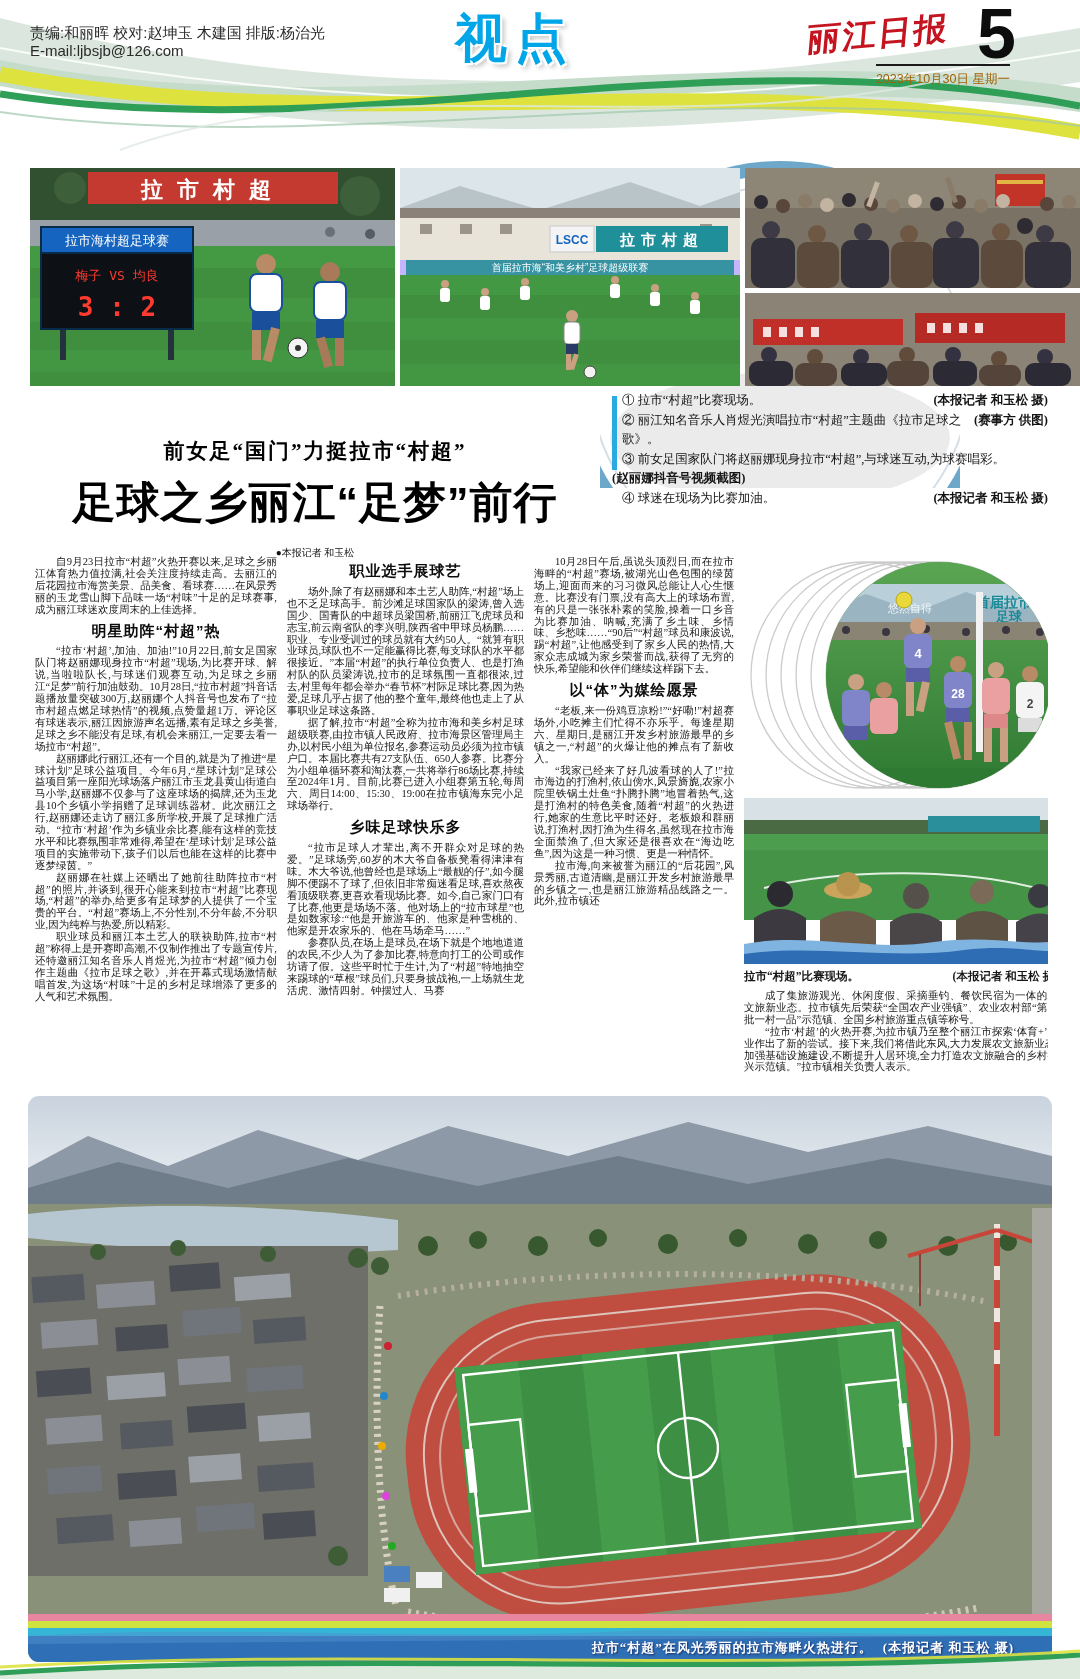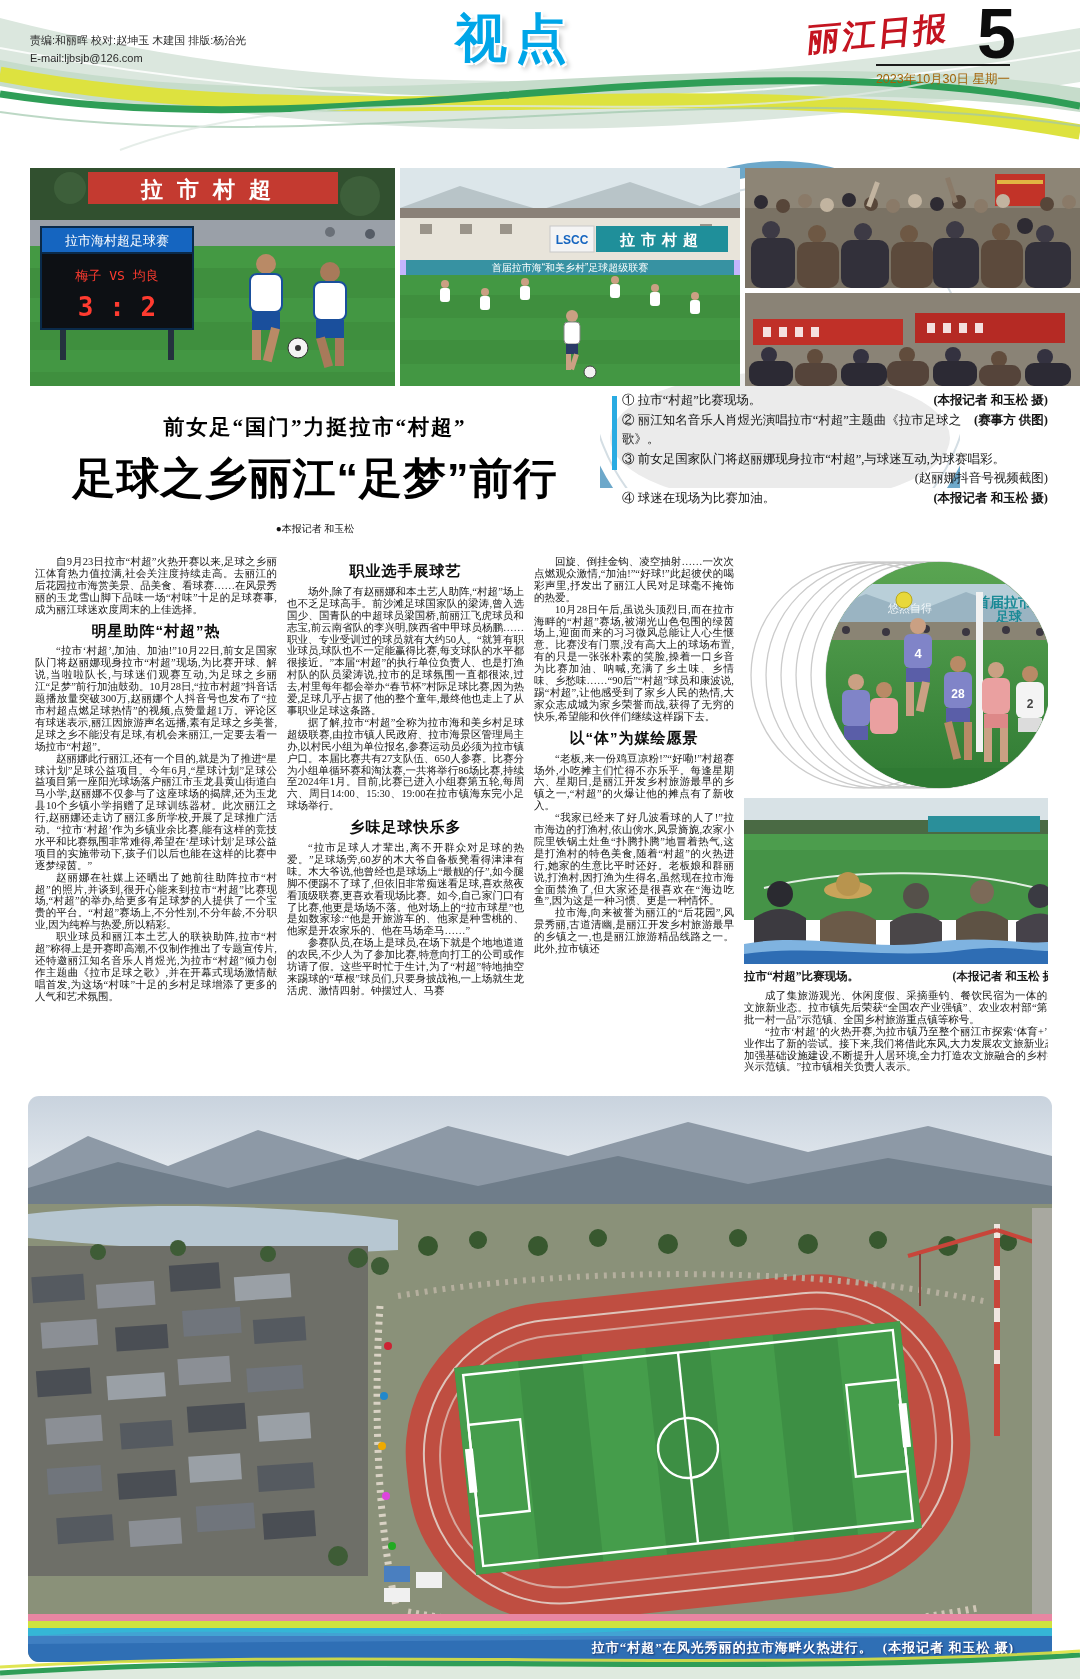--- a/index.html
+++ b/index.html
@@ -3,22 +3,22 @@
 <meta charset="utf-8">
 <style>
   html,body{margin:0;padding:0;background:#f2f2f2;}
   .page{position:relative;width:1080px;height:1679px;background:#ffffff;margin:0 auto;overflow:hidden;
         font-family:"Liberation Serif","DejaVu Serif",serif;color:#161616;}
   .abs{position:absolute;}
   svg{display:block;}
 
   
   .masthead-waves{position:absolute;left:0;top:0;width:1080px;height:165px;}
-  .staff-block{position:absolute;left:30px;top:31px;font-family:"Liberation Sans",sans-serif;
-               font-size:11px;line-height:18px;color:#2a2a2a;}
+  .staff-block{position:absolute;left:30px;top:24px;font-family:"Liberation Sans",sans-serif;
+               font-size:15px;line-height:18px;color:#2a2a2a;}
   .section-title{position:absolute;left:455px;top:4px;font-family:"Liberation Sans",sans-serif;
                  font-size:52px;font-weight:900;color:#00a6e8;letter-spacing:8px;
                  text-shadow:-2px -2px 0 #fff,2px -2px 0 #fff,-2px 2px 0 #fff,2px 2px 0 #fff,4px 4px 5px rgba(0,0,0,.25);}
   .paper-name{position:absolute;right:132px;top:12px;font-size:33px;font-weight:bold;color:#c41420;
               transform:skewX(-10deg) rotate(-5deg);letter-spacing:2px;}
   .page-number{position:absolute;right:64px;top:-6px;font-family:"Liberation Sans",sans-serif;
                font-size:70px;font-weight:900;color:#0d0d0d;}
   .date-line{position:absolute;right:70px;top:64px;font-family:"Liberation Sans",sans-serif;
              font-size:12.5px;color:#a16207;border-top:2px solid #1a1a1a;padding-top:5px;}
 
@@ -30,25 +30,25 @@
   .photo-4{left:745px;top:293px;width:335px;height:93px;}
   .deco-rings{position:absolute;left:600px;top:108px;width:360px;height:380px;z-index:0;}
   .photo-frame{z-index:1;}
 
   
   .captions{position:absolute;left:612px;top:391px;width:436px;z-index:2;}
   .cap-bar{position:absolute;left:0;top:5px;width:5px;height:74px;background:#29abe2;}
   .cap-row{display:flex;justify-content:space-between;gap:8px;padding-left:10px;
            font-size:12.5px;line-height:19.5px;color:#141414;}
   .cap-row .credit{white-space:nowrap;font-weight:bold;}
-  .cap-credit-line{text-align:right;font-weight:normal;font-size:12.5px;line-height:19.5px;}
+  .cap-credit-line{text-align:left;font-weight:bold;font-size:12.5px;line-height:19.5px;}
 
   
   .headline{position:absolute;left:35px;top:413px;width:560px;text-align:center;z-index:2;}
-  .kicker{font-size:21px;font-weight:bold;letter-spacing:2px;color:#000;}
+  .kicker{font-size:21px;font-weight:bold;letter-spacing:2px;color:#000;margin-top:24px;}
   .main-title{margin-top:9px;font-family:"Liberation Sans",sans-serif;font-size:43px;font-weight:900;
               letter-spacing:1px;color:#000;white-space:nowrap;}
   .byline{margin-top:14px;font-size:10px;color:#111;}
 
   
   .article{position:absolute;left:35px;top:556px;width:1013px;height:532px;display:flex;gap:10px;
            font-size:10.5px;line-height:11.9px;text-align:justify;overflow:hidden;z-index:2;}
   .acol{overflow:hidden;}
   .c1{width:242px;flex:none;}
   .c2{width:237px;flex:none;}
@@ -342,21 +342,20 @@
     <div class="acol c2">
       <div class="subhead">职业选手展球艺</div>
       <p>场外,除了有赵丽娜和本土艺人助阵,“村超”场上也不乏足球高手。前沙滩足球国家队的梁涛,曾入选国少、国青队的中超球员梁国桥,前丽江飞虎球员和志宝,前云南省队的李兴明,陕西省中甲球员杨鹏……职业、专业受训过的球员就有大约50人。“就算有职业球员,球队也不一定能赢得比赛,每支球队的水平都很接近。”本届“村超”的执行单位负责人、也是打渔村队的队员梁涛说,拉市的足球氛围一直都很浓,过去,村里每年都会举办“春节杯”村际足球比赛,因为热爱,足球几乎占据了他的整个童年,最终他也走上了从事职业足球这条路。</p>
       <p>据了解,拉市“村超”全称为拉市海和美乡村足球超级联赛,由拉市镇人民政府、拉市海景区管理局主办,以村民小组为单位报名,参赛运动员必须为拉市镇户口。本届比赛共有27支队伍、650人参赛。比赛分为小组单循环赛和淘汰赛,一共将举行86场比赛,持续至2024年1月。目前,比赛已进入小组赛第五轮,每周六、周日14:00、15:30、19:00在拉市镇海东完小足球场举行。</p>
       <div class="subhead">乡味足球快乐多</div>
       <p>“拉市足球人才辈出,离不开群众对足球的热爱。”足球场旁,60岁的木大爷自备板凳看得津津有味。木大爷说,他曾经也是球场上“最靓的仔”,如今腿脚不便踢不了球了,但依旧非常痴迷看足球,喜欢熬夜看顶级联赛,更喜欢看现场比赛。如今,自己家门口有了比赛,他更是场场不落。他对场上的“拉市球星”也是如数家珍:“他是开旅游车的、他家是种雪桃的、他家是开农家乐的、他在马场牵马……”</p>
       <p>参赛队员,在场上是球员,在场下就是个地地道道的农民,不少人为了参加比赛,特意向打工的公司或作坊请了假。这些平时忙于生计,为了“村超”特地抽空来踢球的“草根”球员们,只要身披战袍,一上场就生龙活虎、激情四射。钟摆过人、马赛</p>
     </div>
 
     <div class="acol c3">
-      <p>回旋、倒挂金钩、凌空抽射……一次次点燃观众激情,“加油!”“好球!”此起彼伏的喝彩声里,抒发出了丽江人民对足球毫不掩饰的热爱。</p>
       <p>10月28日午后,虽说头顶烈日,而在拉市海畔的“村超”赛场,被湖光山色包围的绿茵场上,迎面而来的习习微风总能让人心生惬意。比赛没有门票,没有高大上的球场布置,有的只是一张张朴素的笑脸,操着一口乡音为比赛加油、呐喊,充满了乡土味、乡情味、乡愁味……“90后”“村超”球员和康波说,踢“村超”,让他感受到了家乡人民的热情,大家众志成城为家乡荣誉而战,获得了无穷的快乐,希望能和伙伴们继续这样踢下去。</p>
       <div class="subhead">以“体”为媒绘愿景</div>
       <p>“老板,来一份鸡豆凉粉!”“好嘞!”村超赛场外,小吃摊主们忙得不亦乐乎。每逢星期六、星期日,是丽江开发乡村旅游最早的乡镇之一,“村超”的火爆让他的摊点有了新收入。</p>
       <p>“我家已经来了好几波看球的人了!”拉市海边的打渔村,依山傍水,风景旖旎,农家小院里铁锅土灶鱼“扑腾扑腾”地冒着热气,这是打渔村的特色美食,随着“村超”的火热进行,她家的生意比平时还好。老板娘和群丽说,打渔村,因打渔为生得名,虽然现在拉市海全面禁渔了,但大家还是很喜欢在“海边吃鱼”,因为这是一种习惯、更是一种情怀。</p>
       <p>拉市海,向来被誉为丽江的“后花园”,风景秀丽,古道清幽,是丽江开发乡村旅游最早的乡镇之一,也是丽江旅游精品线路之一。此外,拉市镇还</p>
     </div>
 
     <div class="acol c4">
       <div class="circle-wrap">
         <svg class="rings-svg" width="314" height="238" viewBox="0 0 314 238">

